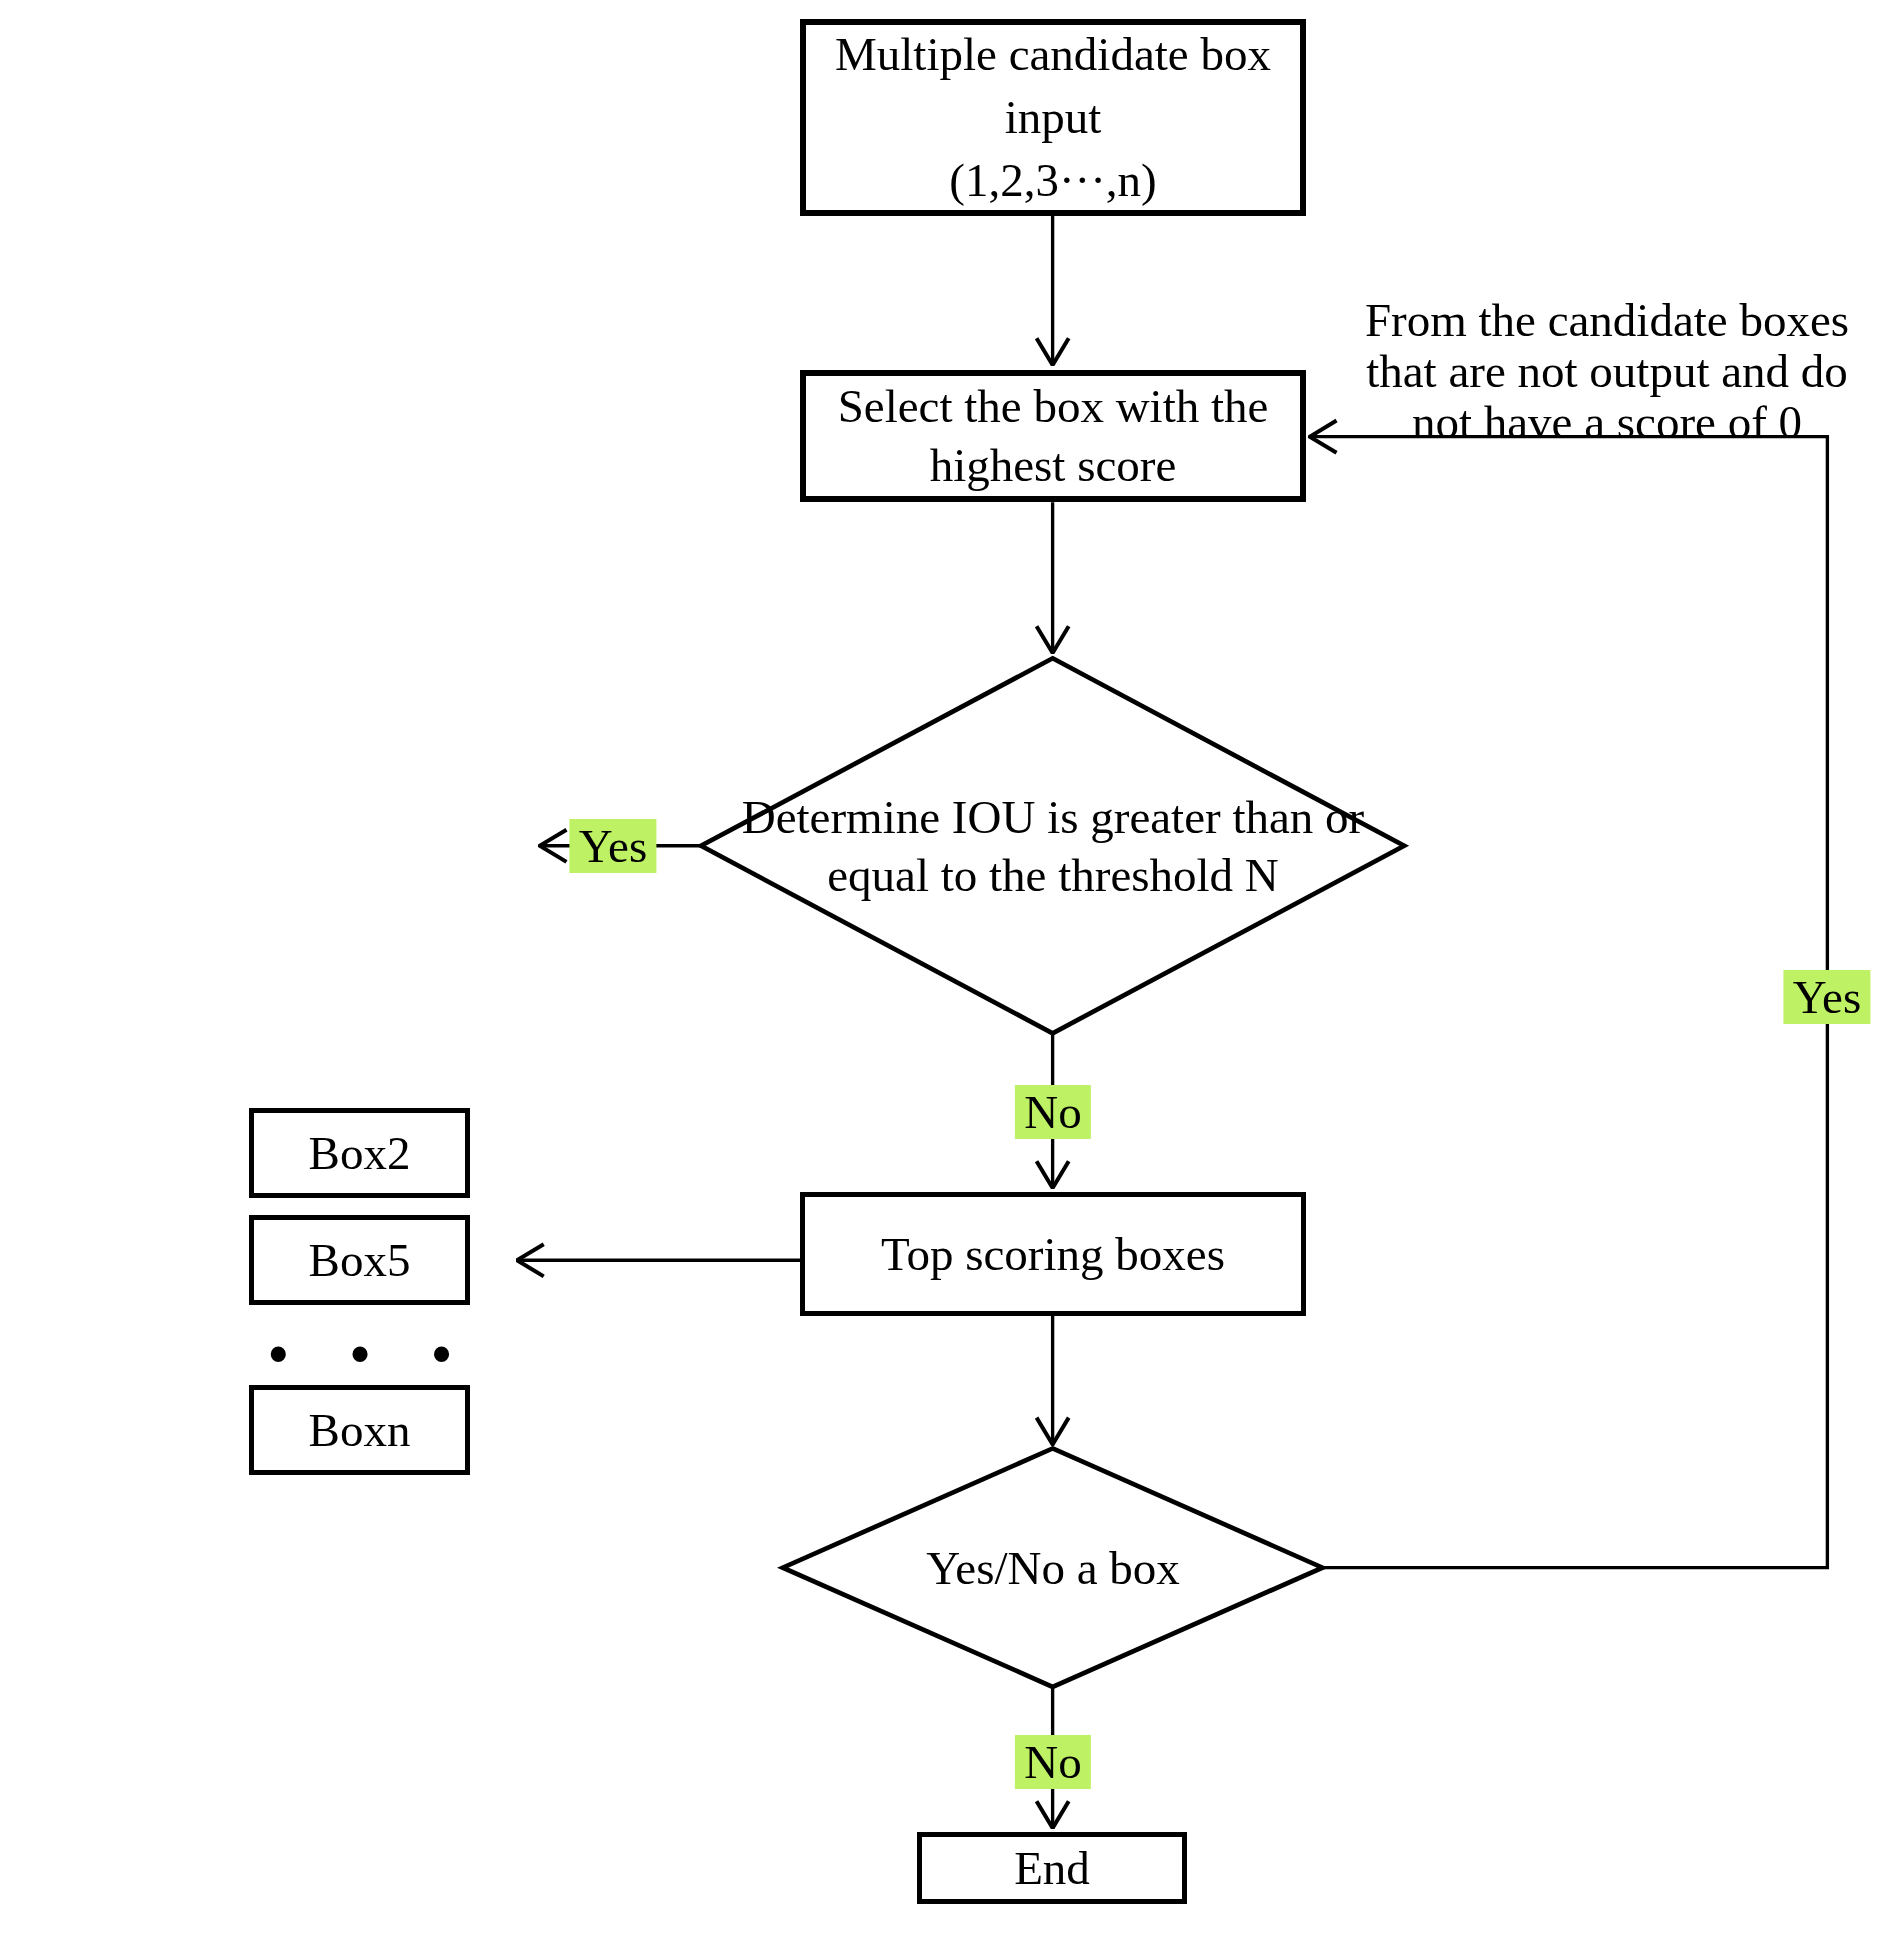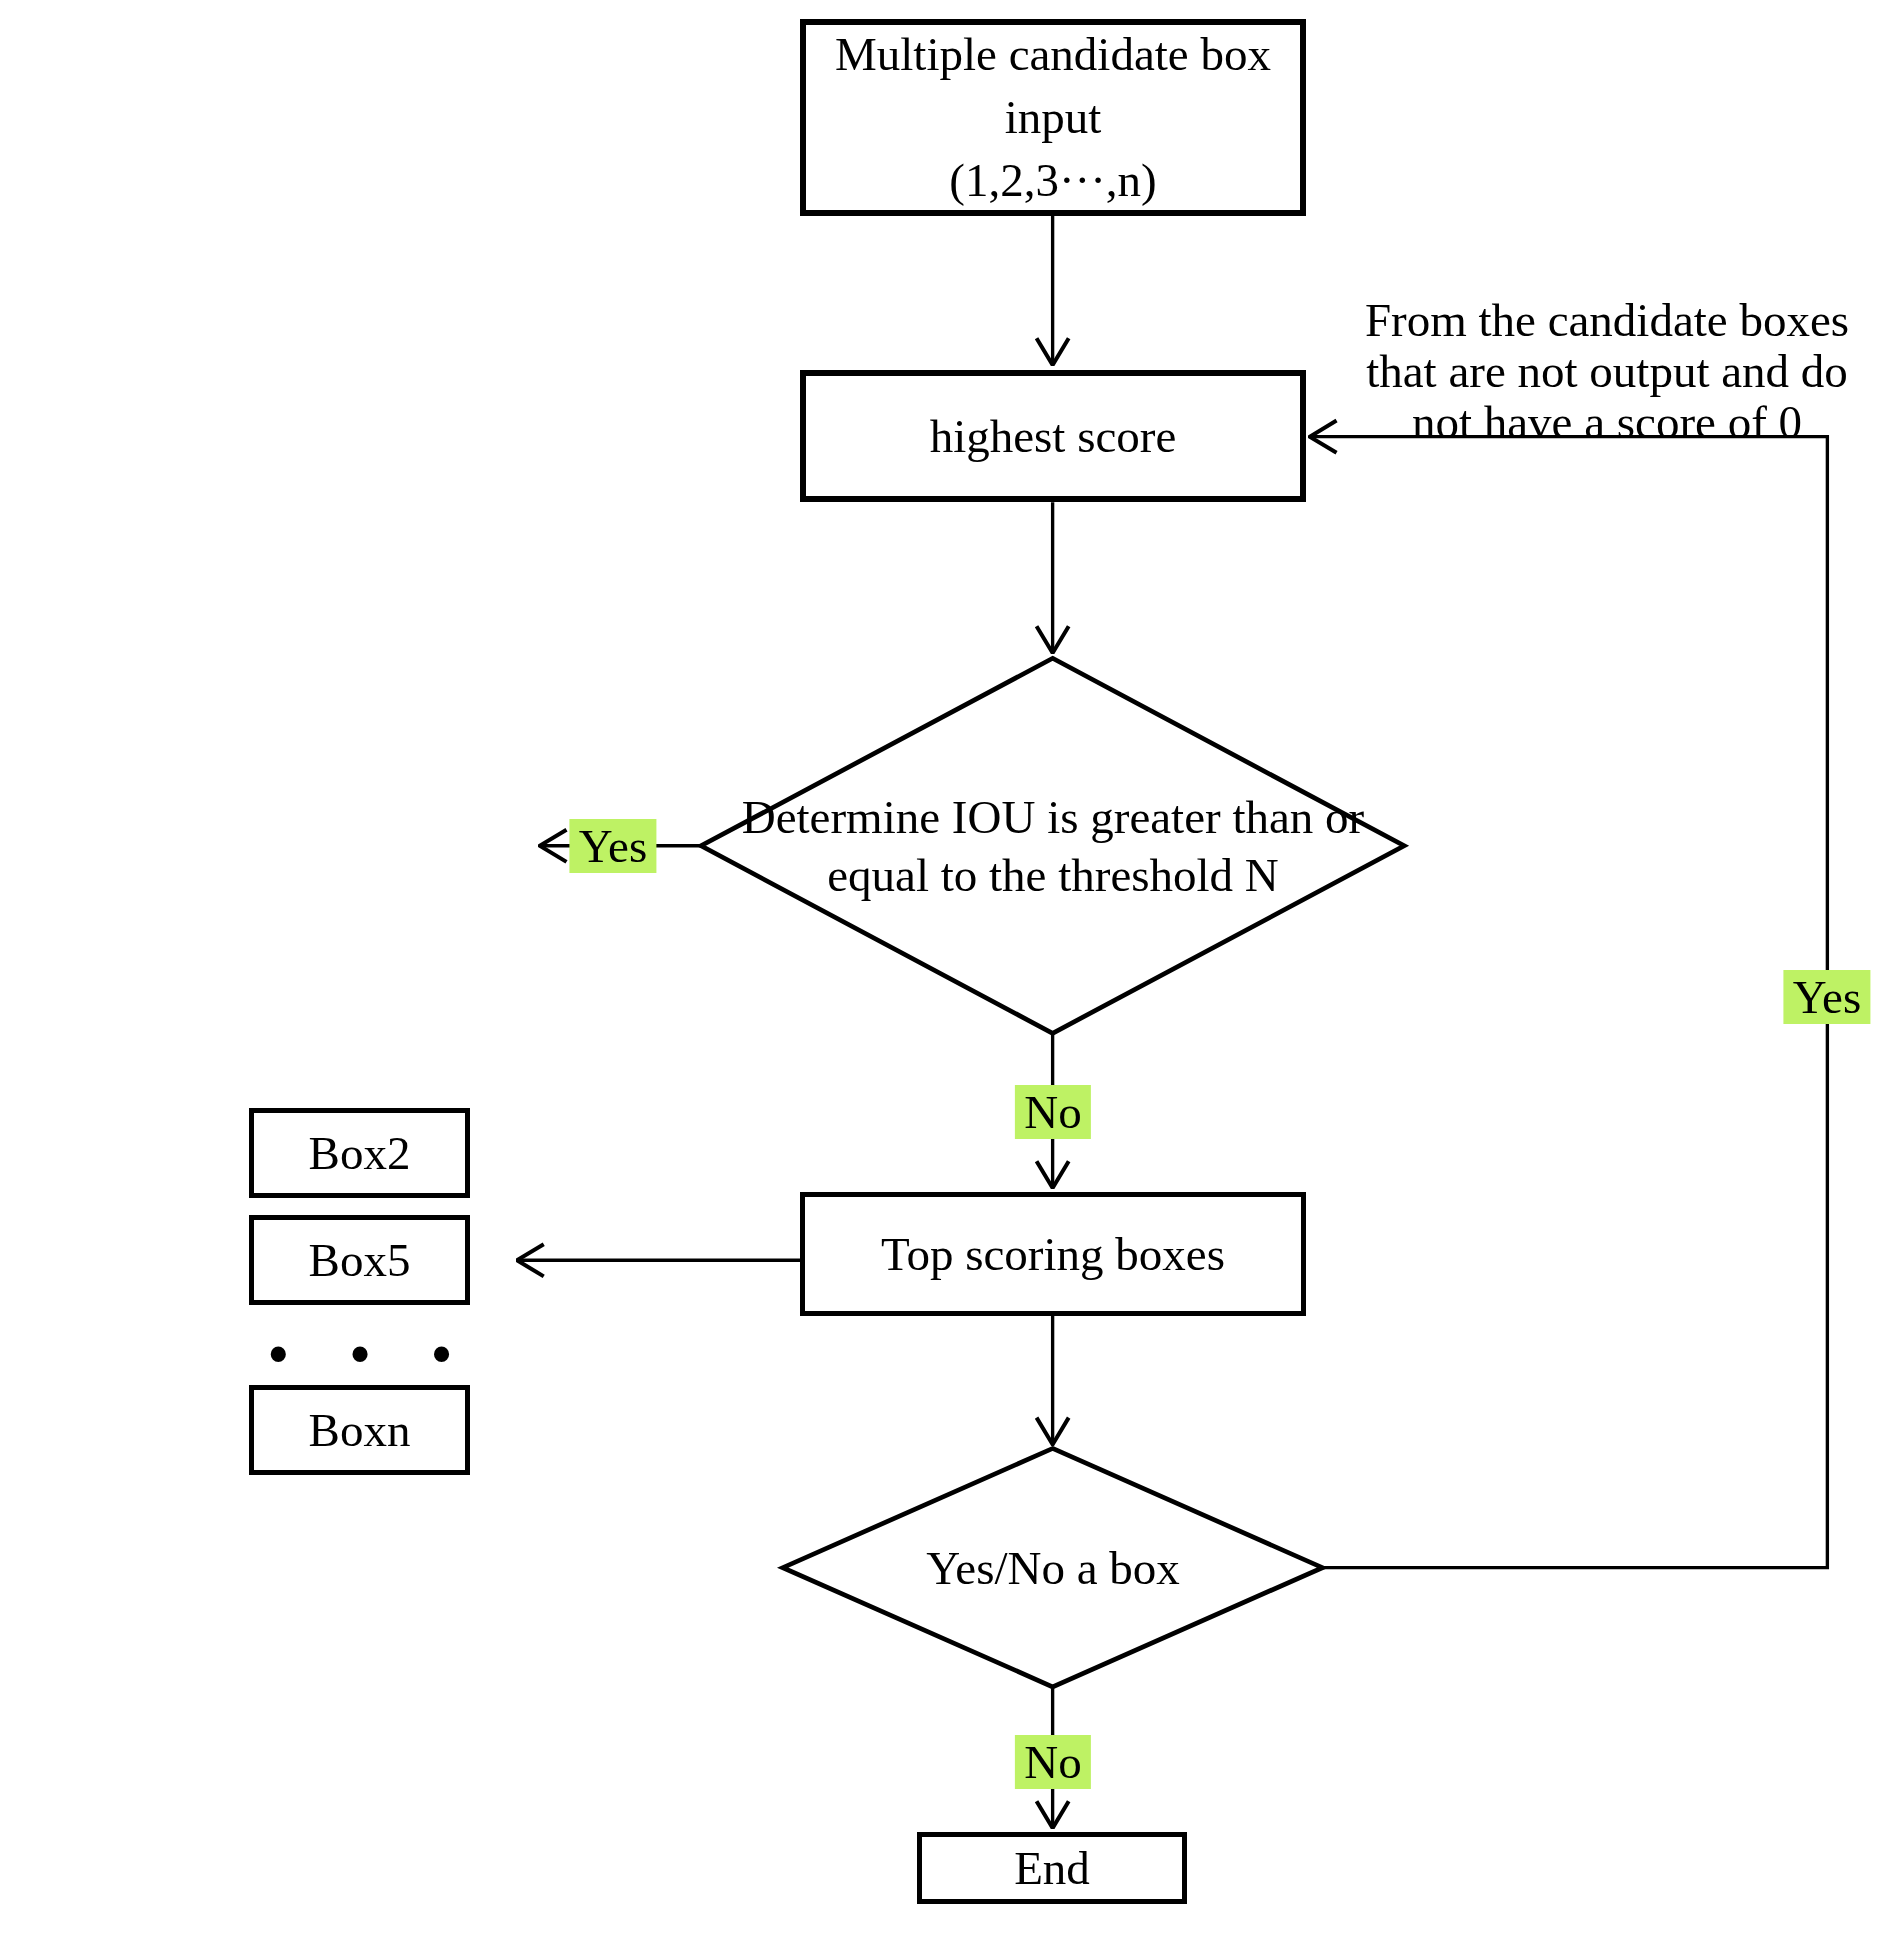--- a/index.html
+++ b/index.html
@@ -63,20 +63,21 @@
     <polyline points="1975,2341 2729,2341 2729,652 1956,652" fill="none" stroke="#000" stroke-width="5" marker-end="url(#arrow)"></polyline>
   </svg>
 
   <div class="node thick" style="left:800px;top:19px;width:506px;height:197px;justify-content:space-between;">
     <span>Multiple candidate box</span>
     <span>input</span>
     <span>(1,2,3···,n)</span>
   </div>
 
   <div class="node thick" style="left:800px;top:370px;width:506px;height:132px;">
+    <span>Select the box with the</span>
     <span>highest score</span>
   </div>
 
 
   <div class="node" style="left:800px;top:1192px;width:506px;height:124px;">
     <span>Top scoring boxes</span>
   </div>
 
   <div class="node" style="left:249px;top:1108px;width:221px;height:90px;">
     <span>Box2</span>

